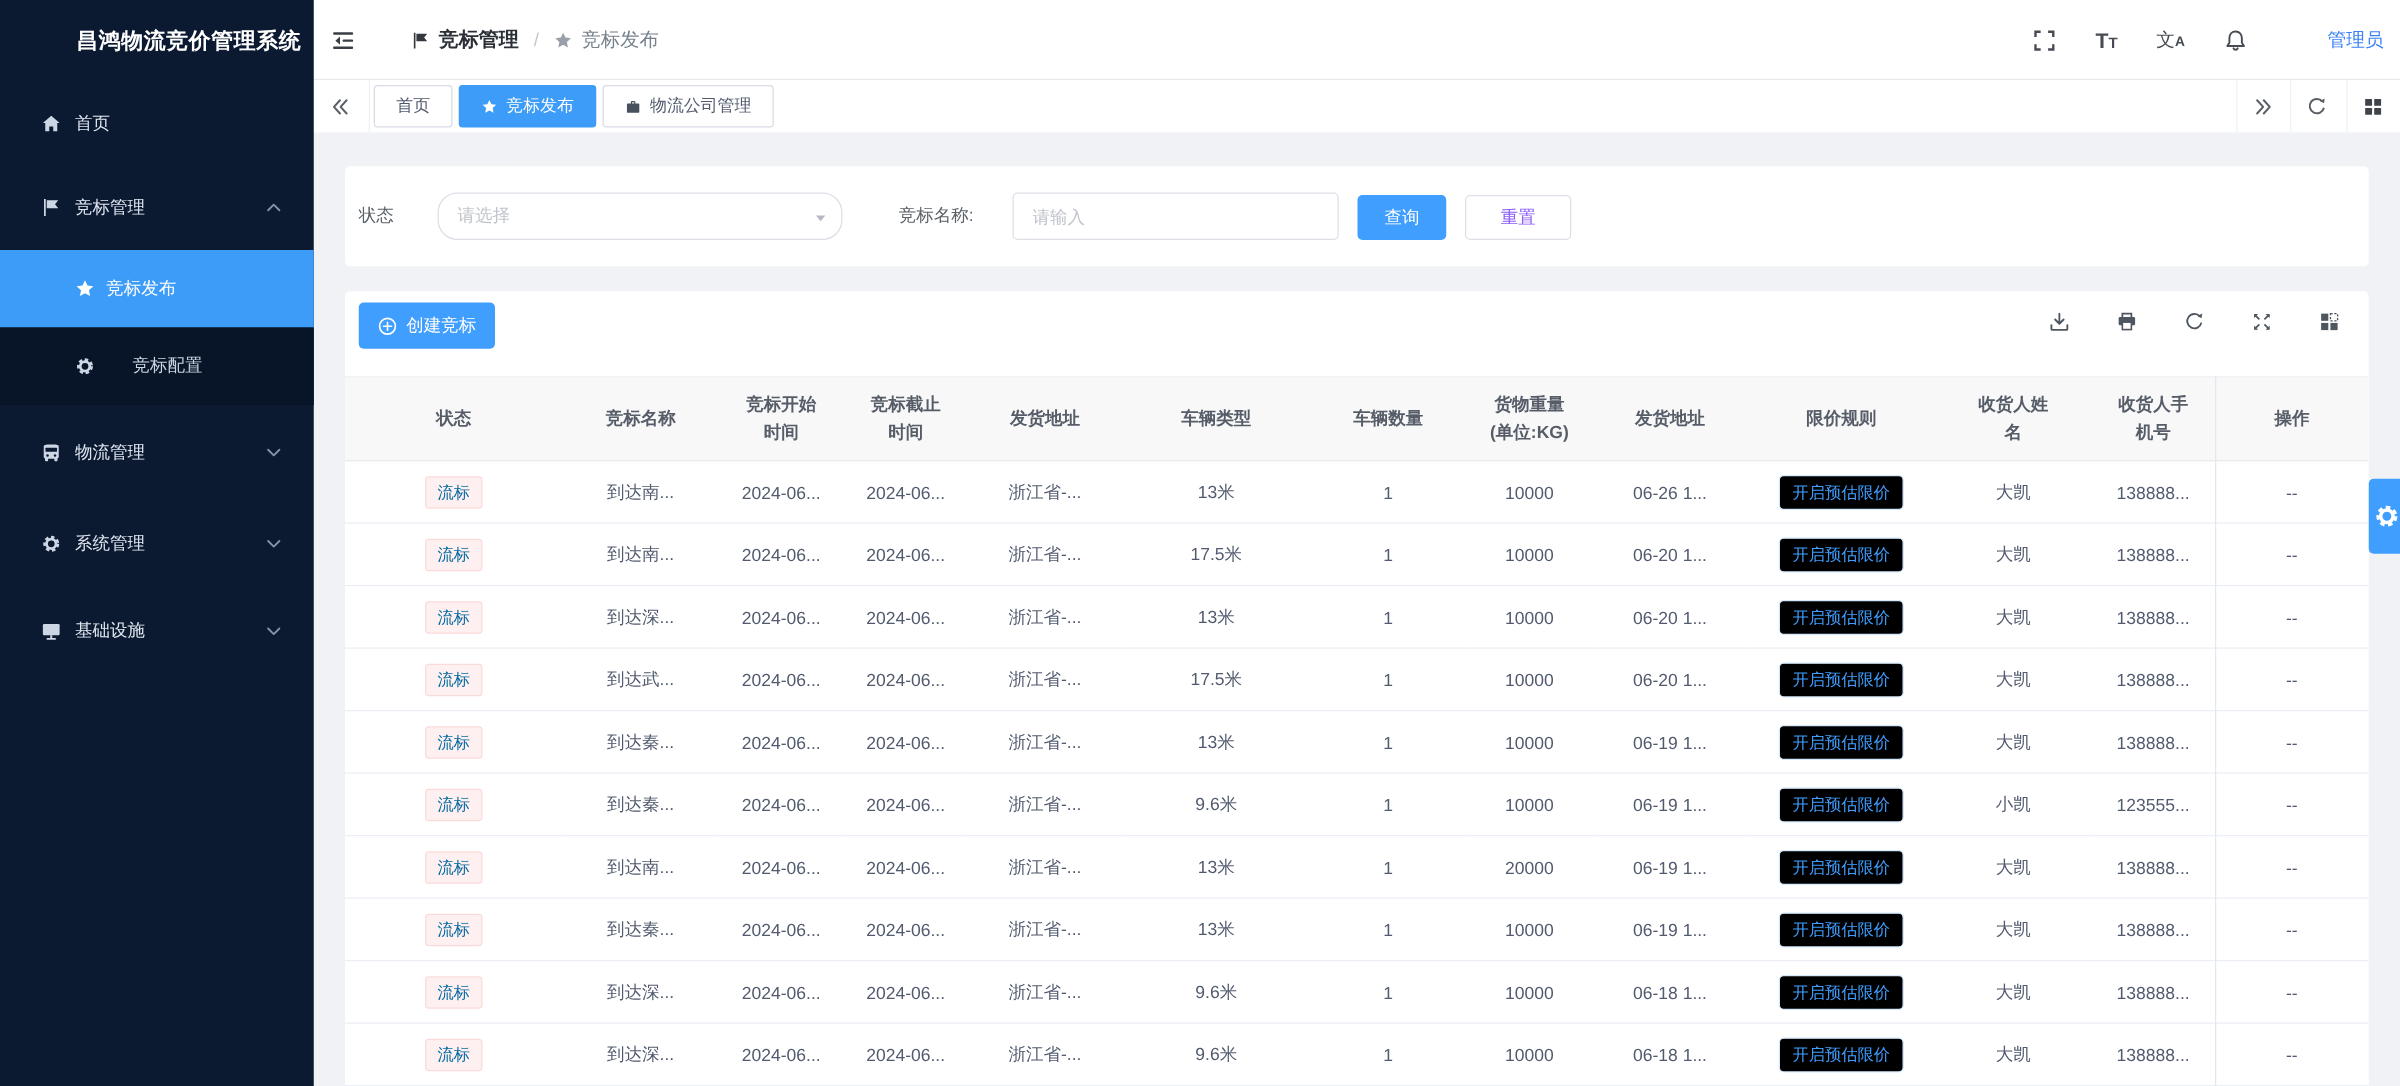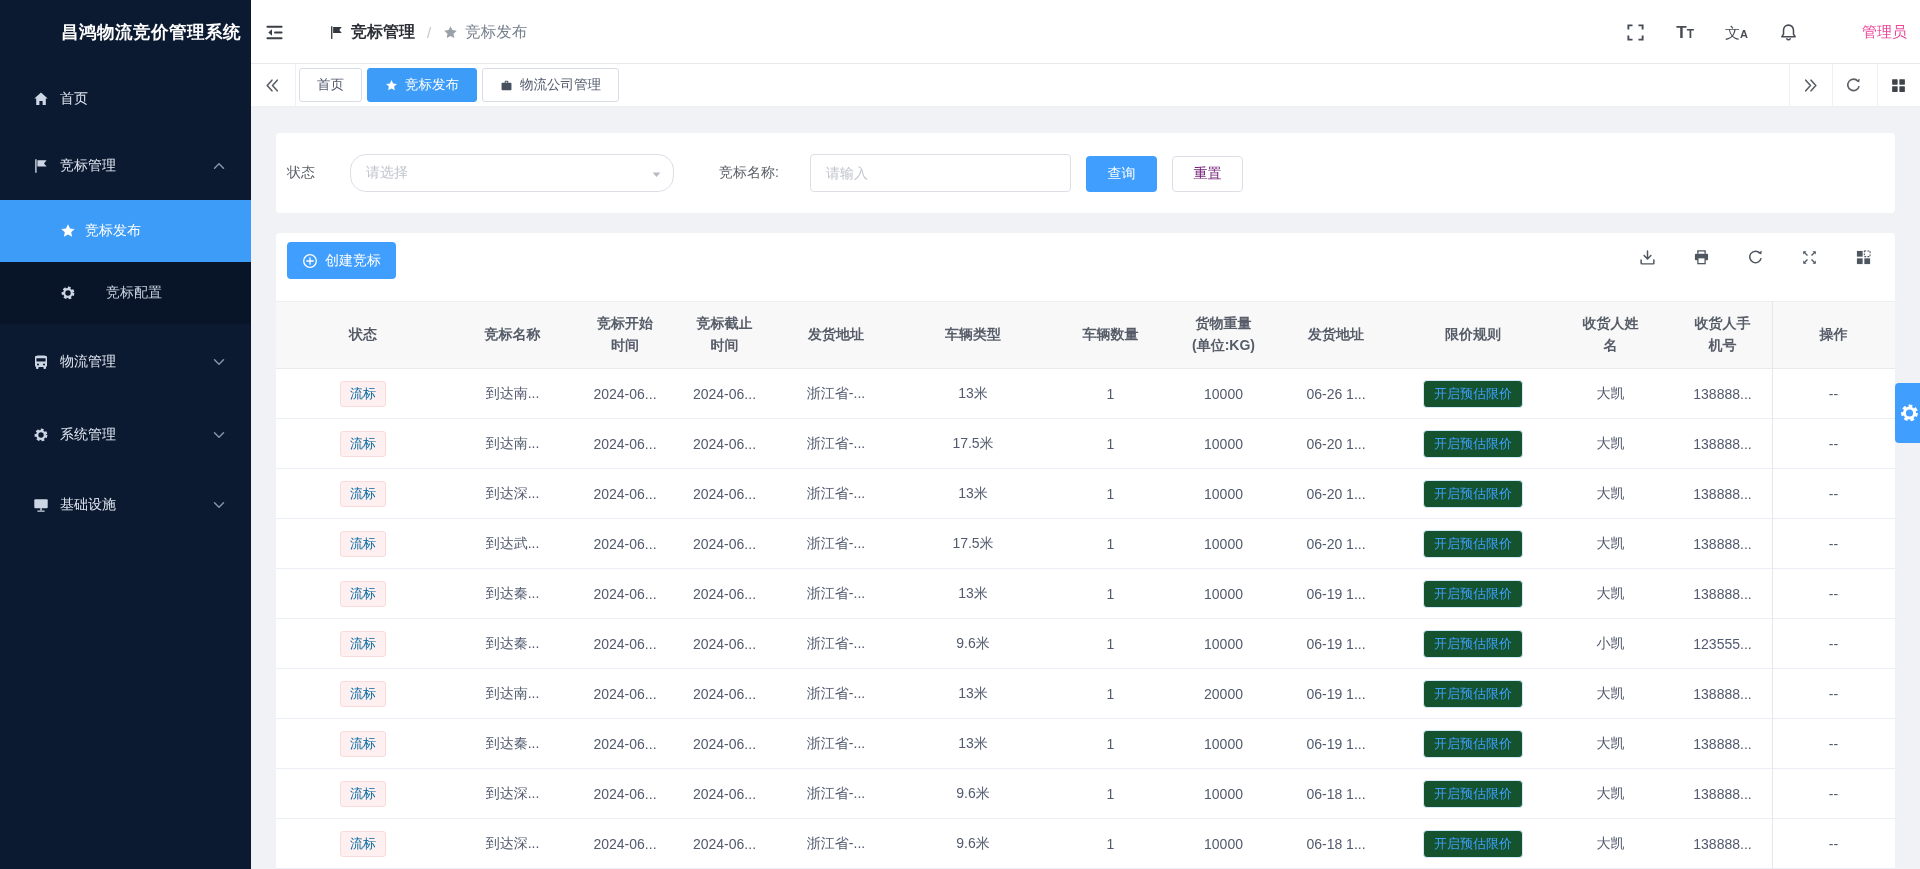--- a/index.html
+++ b/index.html
@@ -26,21 +26,21 @@
   .crumb-parent { font-size:16px; font-weight:700; color:#2b3037; }
   .crumb-sep { margin:0 12px; color:#c3c7cd; font-size:15px; }
   .crumb .star { width:15px; height:15px; color:#99a0a9; margin-right:7px; }
   .crumb-current { font-size:15.5px; color:#76808c; }
   .top-actions { position:absolute; right:13px; top:0; height:64px; display:flex; align-items:center; gap:31px; color:#474c54; }
   .ta-ic { width:19px; height:19px; cursor:pointer; }
   .tt { font-size:17px; font-weight:700; cursor:pointer; line-height:1; }
   .tt small { font-size:12px; font-weight:700; }
   .wa { font-size:15px; cursor:pointer; line-height:1; }
   .wa small { font-size:11px; font-weight:700; }
-  .user-name { font-size:15px; color:#ec4899; margin-left:33px; cursor:pointer; }
+  .user-name { font-size:15px; color:#3b82f6; margin-left:33px; cursor:pointer; }
 
   
   .tabbar { position:absolute; left:251px; top:64px; width:1669px; height:43px; background:#fff; border-bottom:1px solid #eef0f2; z-index:3; }
   .tb-chev { position:absolute; top:13px; width:17px; height:17px; color:#5a5f66; cursor:pointer; }
   .tb-left { left:13px; }
   .tb-right { left:1551px; }
   .tb-refresh { position:absolute; left:1594px; top:13px; width:17px; height:17px; color:#5a5f66; cursor:pointer; }
   .tb-grid { position:absolute; left:1639px; top:13px; width:17px; height:17px; color:#3f444b; cursor:pointer; }
   .vdiv { position:absolute; top:0; bottom:0; width:1px; background:#f0f1f3; }
   .tabs { position:absolute; left:48px; top:4px; display:flex; gap:5px; }
@@ -54,33 +54,33 @@
   .filter-card { position:absolute; left:25px; top:26px; width:1619px; height:80px; background:#fff; border-radius:4px; }
   .f-label { position:absolute; top:0; height:80px; display:flex; align-items:center; font-size:14px; color:#5b6167; }
   .lb-status { left:11px; }
   .lb-name { left:443px; }
   .select { position:absolute; left:74px; top:21px; width:324px; height:38px; border:1px solid #dcdfe6; border-radius:16px; background:#fff; display:flex; align-items:center; padding-left:15px; font-size:14px; color:#c0c4cc; cursor:pointer; }
   .select .caret { position:absolute; right:11px; top:14px; width:11px; height:11px; color:#b4b9c2; }
   .f-input { position:absolute; left:534px; top:21px; width:261px; height:38px; border:1px solid #dcdfe6; border-radius:4px; padding:0 15px; font-size:14px; color:#515a6e; outline:none; font-family:inherit; }
   .f-input::placeholder { color:#c0c4cc; }
   .btn { border:none; border-radius:4px; font-size:14px; font-family:inherit; cursor:pointer; }
   .btn-search { position:absolute; left:810px; top:23px; width:71px; height:36px; background:#409eff; color:#fff; }
-  .btn-reset { position:absolute; left:896px; top:23px; width:71px; height:36px; background:#fff; border:1px solid #dcdfe6; color:#701a75; }
+  .btn-reset { position:absolute; left:896px; top:23px; width:85px; height:36px; background:#fff; border:1px solid #dcdfe6; color:#8b5cf6; }
 
   .table-card { position:absolute; left:25px; top:126px; width:1619px; height:636px; background:#fff; border-radius:4px 4px 0 0; overflow:hidden; }
   .create-btn { position:absolute; left:11px; top:9px; height:37px; padding:0 15px; background:#409eff; color:#fff; border:none; border-radius:4px; font-size:14px; font-family:inherit; display:flex; align-items:center; gap:7px; cursor:pointer;text-align:right; }
   .create-btn .cic { width:16px; height:16px; }
   .tc-icons { position:absolute; right:23px; top:16px; display:flex; gap:37px; color:#4e5660; }
   .tc-icons .tci { width:17px; height:17px; cursor:pointer; }
 
   table { position:absolute; left:0; top:68px; width:1619px; border-collapse:collapse; table-layout:fixed; }
   thead th { height:67px; background:#f8f8f9; color:#565d68; font-size:14px; font-weight:700; line-height:1.55; border-top:1px solid #eceef1; border-bottom:1px solid #e8eaec; text-align:center; padding:0 4px; }
   tbody td { height:50px; border-bottom:1px solid #ebeef5; text-align:center; font-size:14px; color:#515a6e; padding:0 4px; white-space:nowrap; overflow:hidden; }
   .badge-red { display:inline-block; padding:3px 9px; background:#fef0f0; border:1px solid #fbdada; color:#0369a1; border-radius:3px; font-size:13px; }
-  .badge-blue { display:inline-block; padding:4px 10px; background:#14532d; border:1px solid #d5e9fd; color:#409eff; border-radius:4px; font-size:13px; }
+  .badge-blue { display:inline-block; padding:4px 10px; background:#000000; border:1px solid #d5e9fd; color:#409eff; border-radius:4px; font-size:13px; }
   .fixed-divider { position:absolute; left:1496px; top:68px; bottom:0; width:1px; background:#e4e7eb; }
 
   .gear-flyout { position:absolute; right:0; top:383px; width:25px; height:60px; background:#409eff; border-radius:4px 0 0 4px; display:flex; align-items:center; z-index:7; color:#fff; cursor:pointer; overflow:hidden; }
   .gear-flyout svg { width:24px; height:24px; margin-left:4px; }
 </style>
 </head>
 <body>
 
 <aside class="sidebar">
   <div class="sidebar-title">昌鸿物流竞价管理系统</div>

